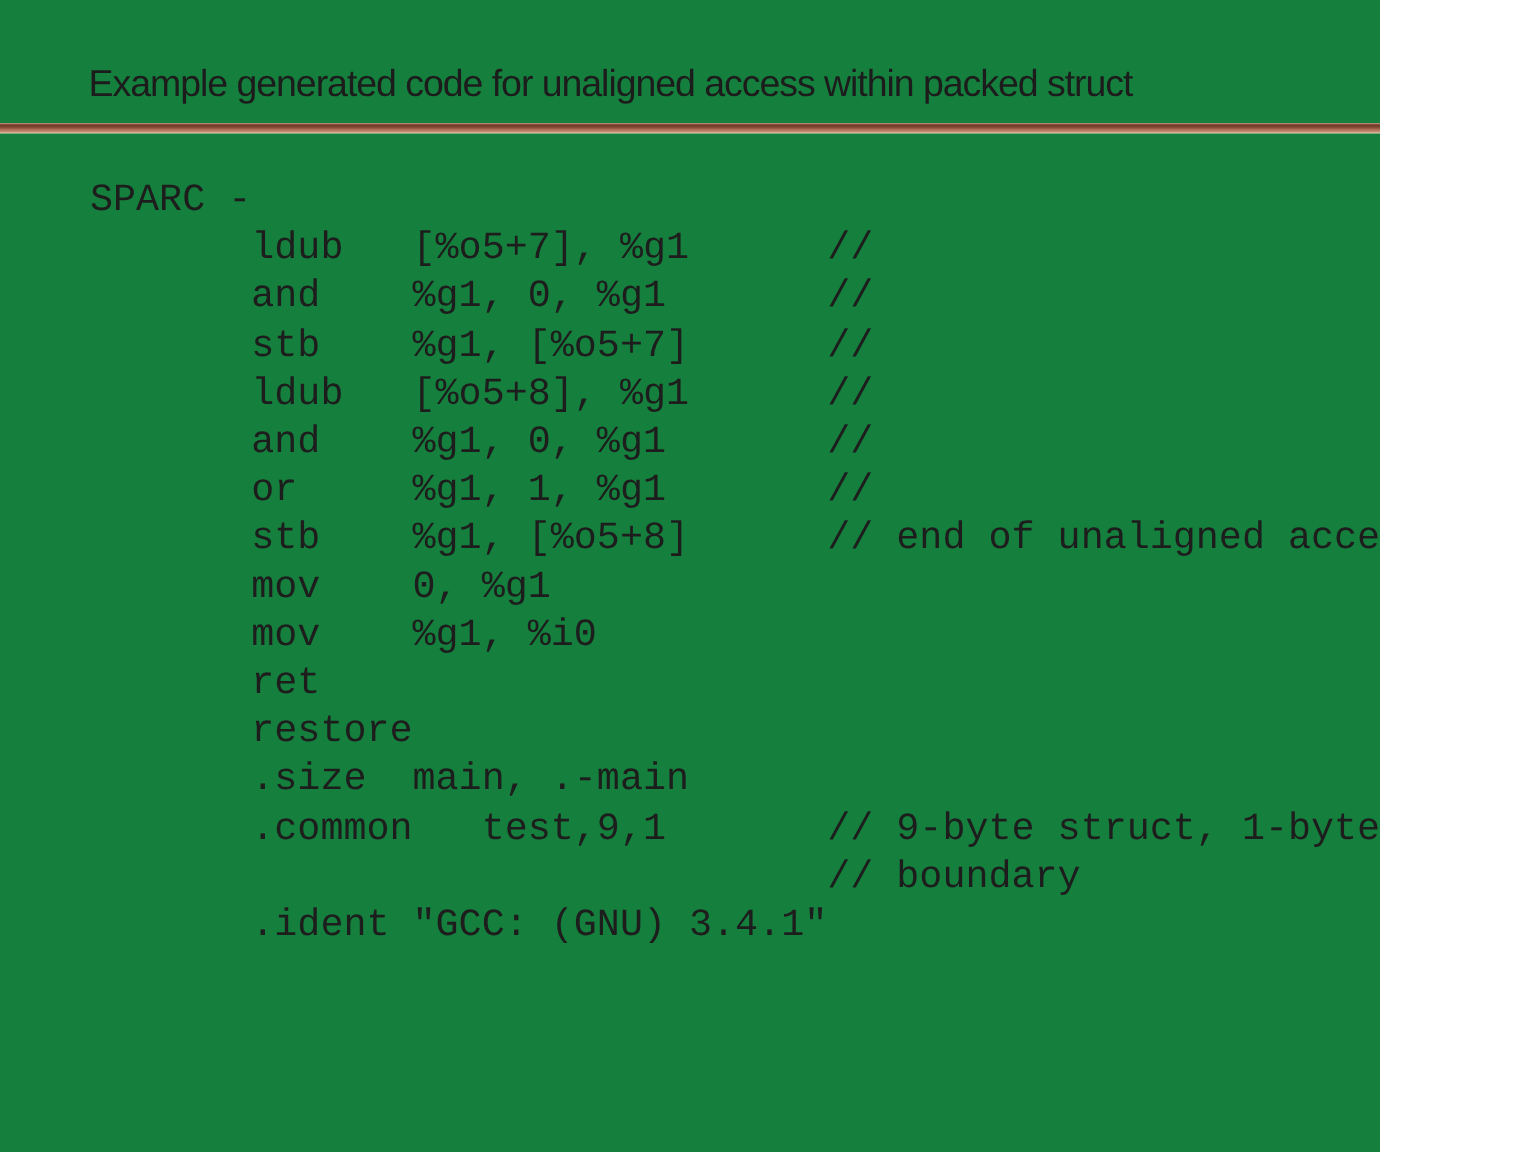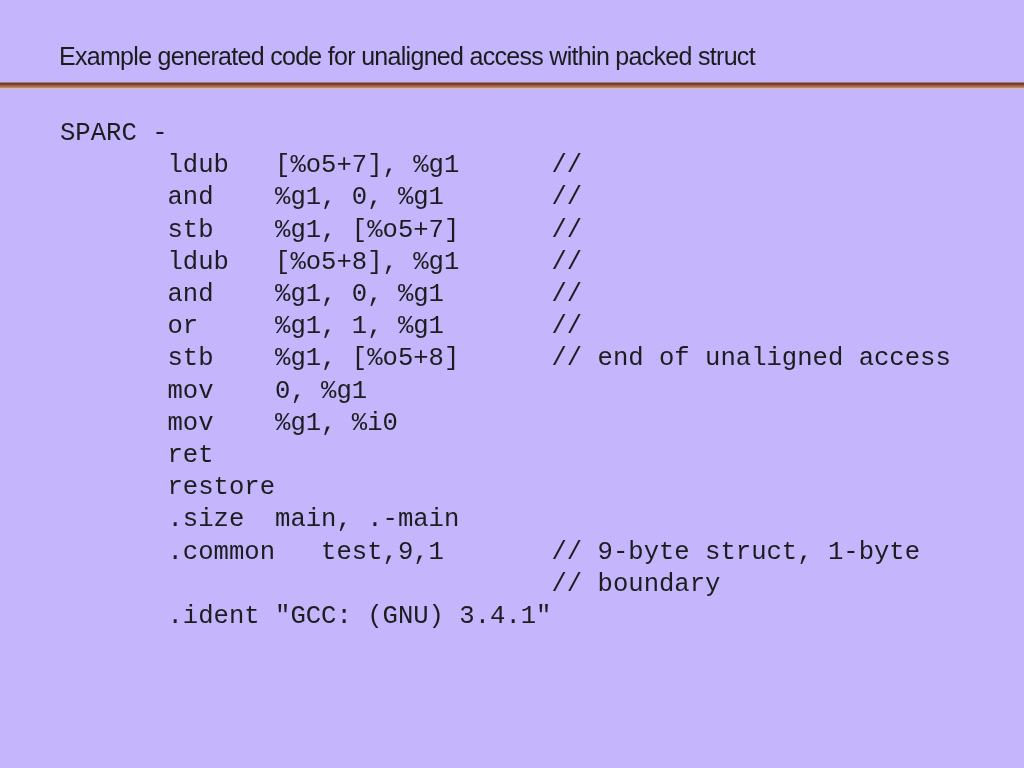--- a/index.html
+++ b/index.html
@@ -2,23 +2,23 @@
 <html><head>
 <meta charset="utf-8">
 <style>
   html, body {
     margin: 0;
     padding: 0;
     background: #ffffff;
   }
   .slide {
     position: relative;
-    width: 1024px;
+    width: 920px;
     height: 768px;
-    background: #c4b5fd;
+    background: #15803d;
     overflow: hidden;
     font-family: "Liberation Sans", sans-serif;
   }
   .slide-title {
     position: absolute;
     left: 59px;
     top: 42px;
     margin: 0;
     font-family: "Liberation Sans", sans-serif;
     font-size: 25px;

